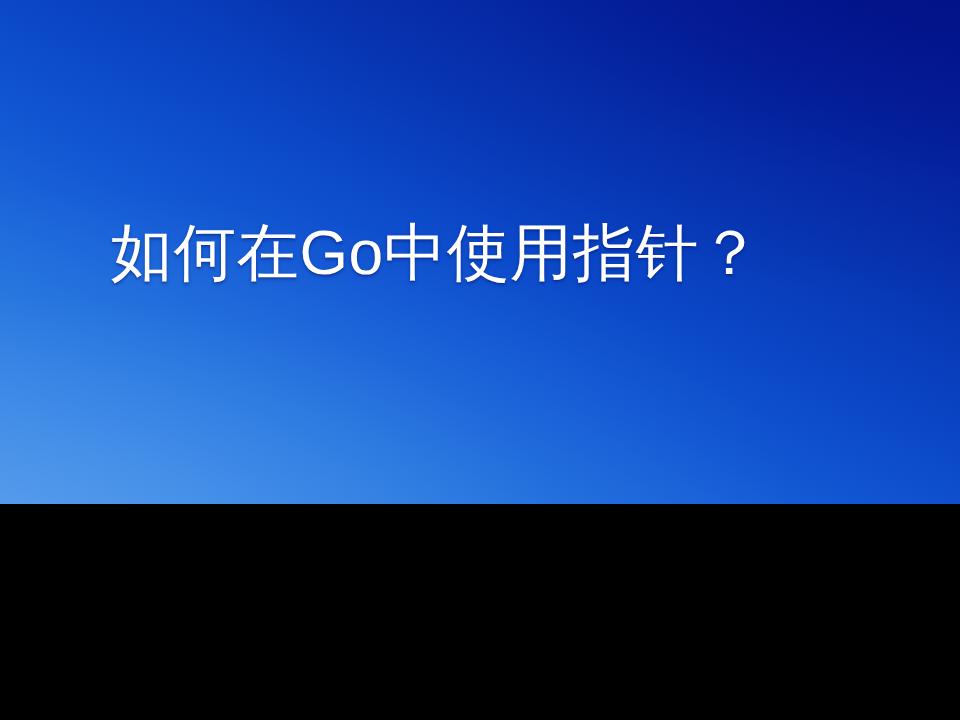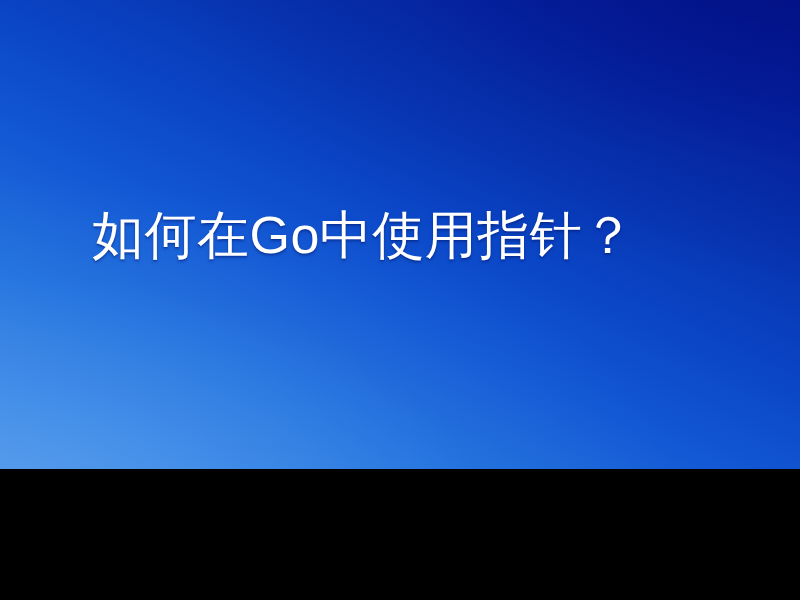--- a/index.html
+++ b/index.html
@@ -5,21 +5,21 @@
 <style>
   html, body {
     margin: 0;
     padding: 0;
     background: #000;
   }
 
   .canvas {
     position: relative;
     width: 800px;
-    height: 469px;
+    height: 420px;
     overflow: hidden;
     font-family: "Liberation Sans", "DejaVu Sans", sans-serif;
     
     background-color: #0b4ac9;
     background-image:
       linear-gradient(205deg,
         #031590 0%,
         #05209c 14%,
         #0733af 30%,
         #0a46c6 46%,

